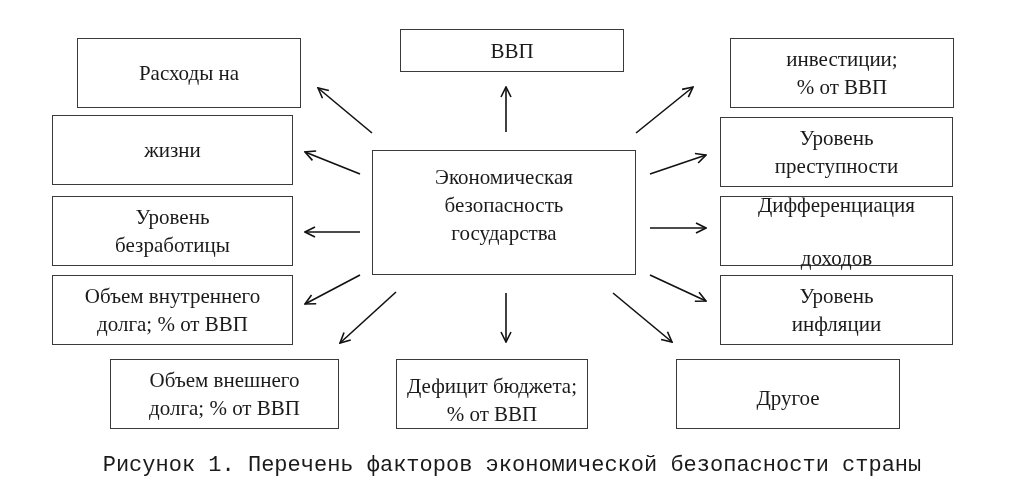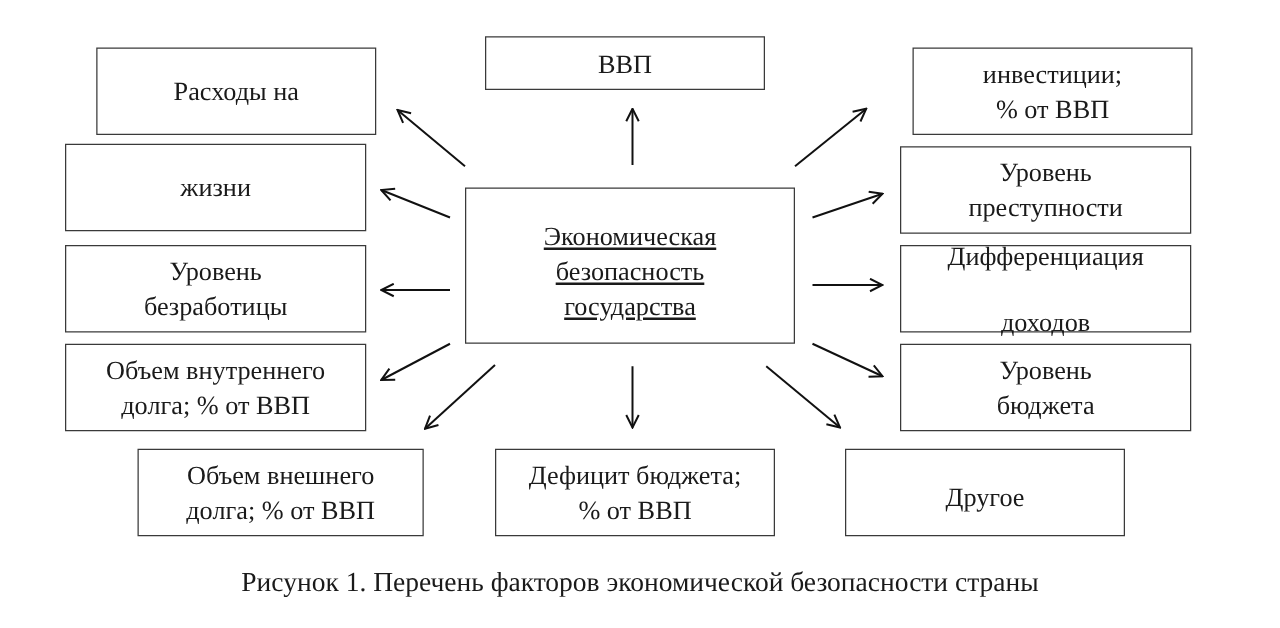--- a/index.html
+++ b/index.html
@@ -5,21 +5,21 @@
   html, body { margin:0; padding:0; background:#ffffff; }
   body { width:1024px; height:502px; position:relative; overflow:hidden;
          font-family:"Liberation Serif", "DejaVu Serif", serif; color:#1a1a1a; }
   .box { position:absolute; box-sizing:border-box; border:1.5px solid #3a3a3a;
          background:#fff; display:flex; flex-direction:column; align-items:center;
          justify-content:center; text-align:center; font-size:21px; line-height:28px; }
   .box.top { justify-content:center; padding-top:8px; }
   .box span { display:block; white-space:nowrap; }
   #arrows { position:absolute; left:0; top:0; width:1024px; height:502px; pointer-events:none; }
   .caption { position:absolute; left:0; width:1024px; top:451px; text-align:center;
-             font-size:22px; line-height:30px; }
+             font-size:22px; line-height:30px;font-family:Liberation Mono, monospace; }
 </style>
 </head>
 <body>
 
 <svg id="arrows" xmlns="http://www.w3.org/2000/svg">
   <defs>
     <marker id="ah" viewBox="0 0 12 12" refX="11" refY="6" markerWidth="12" markerHeight="12" markerUnits="userSpaceOnUse" orient="auto">
       <path d="M1,1 L11,6 L1,11" fill="none" stroke="#111" stroke-width="1.6"></path>
     </marker>
   </defs>
@@ -32,64 +32,64 @@
     <line x1="396" y1="292" x2="340" y2="343" marker-end="url(#ah)"></line>
     <line x1="506" y1="293" x2="506" y2="342" marker-end="url(#ah)"></line>
     <line x1="613" y1="293" x2="672" y2="342" marker-end="url(#ah)"></line>
     <line x1="636" y1="133" x2="693" y2="87" marker-end="url(#ah)"></line>
     <line x1="650" y1="174" x2="706" y2="155" marker-end="url(#ah)"></line>
     <line x1="650" y1="228" x2="706" y2="228" marker-end="url(#ah)"></line>
     <line x1="650" y1="275" x2="706" y2="301" marker-end="url(#ah)"></line>
   </g>
 </svg>
 
-<div class="box" style="left:372px;top:150px;width:264px;height:125px;justify-content:flex-start;padding-top:24px;text-decoration:underline;">
+<div class="box" style="left:372px;top:150px;width:264px;height:125px;justify-content:flex-start;padding-top:12px;">
     <span>Экономическая</span>
     <span>безопасность</span>
     <span>государства</span>
   </div>
 
-<div class="box" style="left:388px;top:29px;width:224px;height:43px;">
+<div class="box" style="left:400px;top:29px;width:224px;height:43px;">
     <span>ВВП</span>
   </div>
 <div class="box" style="left:77px;top:38px;width:224px;height:70px;">
     <span>Расходы на</span>
   </div>
 <div class="box" style="left:52px;top:115px;width:241px;height:70px;">
     <span>жизни</span>
   </div>
 <div class="box" style="left:52px;top:196px;width:241px;height:70px;">
     <span>Уровень</span>
     <span>безработицы</span>
   </div>
 <div class="box" style="left:52px;top:275px;width:241px;height:70px;">
     <span>Объем внутреннего</span>
     <span>долга; % от ВВП</span>
   </div>
 <div class="box" style="left:110px;top:359px;width:229px;height:70px;">
     <span>Объем внешнего</span>
     <span>долга; % от ВВП</span>
   </div>
-<div class="box" style="left:396px;top:359px;width:224px;height:70px;">
+<div class="box" style="left:396px;top:359px;width:192px;height:70px;justify-content:flex-end;">
     <span>Дефицит бюджета;</span>
     <span>% от ВВП</span>
   </div>
 <div class="box top" style="left:676px;top:359px;width:224px;height:70px;">
     <span>Другое</span>
   </div>
 <div class="box" style="left:710px;top:38px;width:224px;height:70px;margin-left:20px;">
     <span>инвестиции;</span>
     <span>% от ВВП</span>
   </div>
 <div class="box" style="left:720px;top:117px;width:233px;height:70px;">
     <span>Уровень</span>
     <span>преступности</span>
   </div>
 <div class="box" style="left:720px;top:196px;width:233px;height:70px;gap:25px;">
     <span>Дифференциация</span>
     <span>доходов</span>
   </div>
 <div class="box" style="left:720px;top:275px;width:233px;height:70px;">
     <span>Уровень</span>
-    <span>бюджета</span>
+    <span>инфляции</span>
   </div>
 
 <div class="caption">Рисунок 1. Перечень факторов экономической безопасности страны</div>
 
 </body></html>

